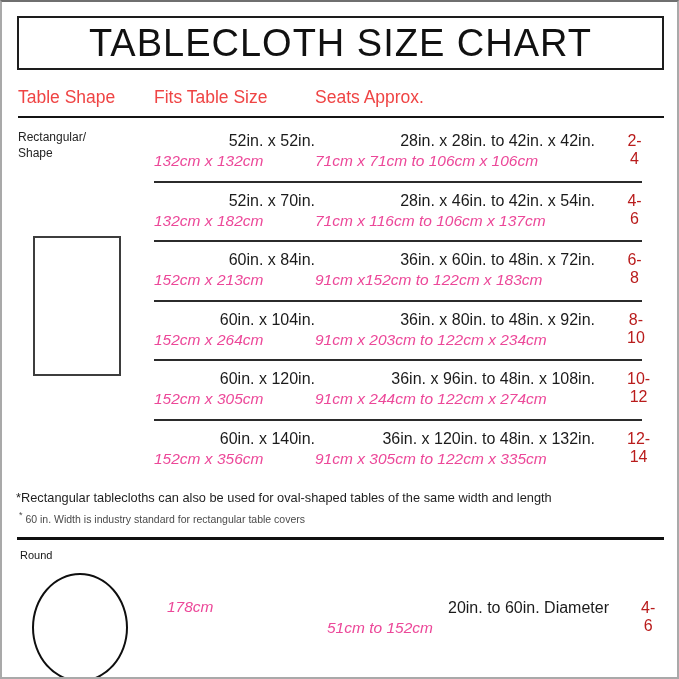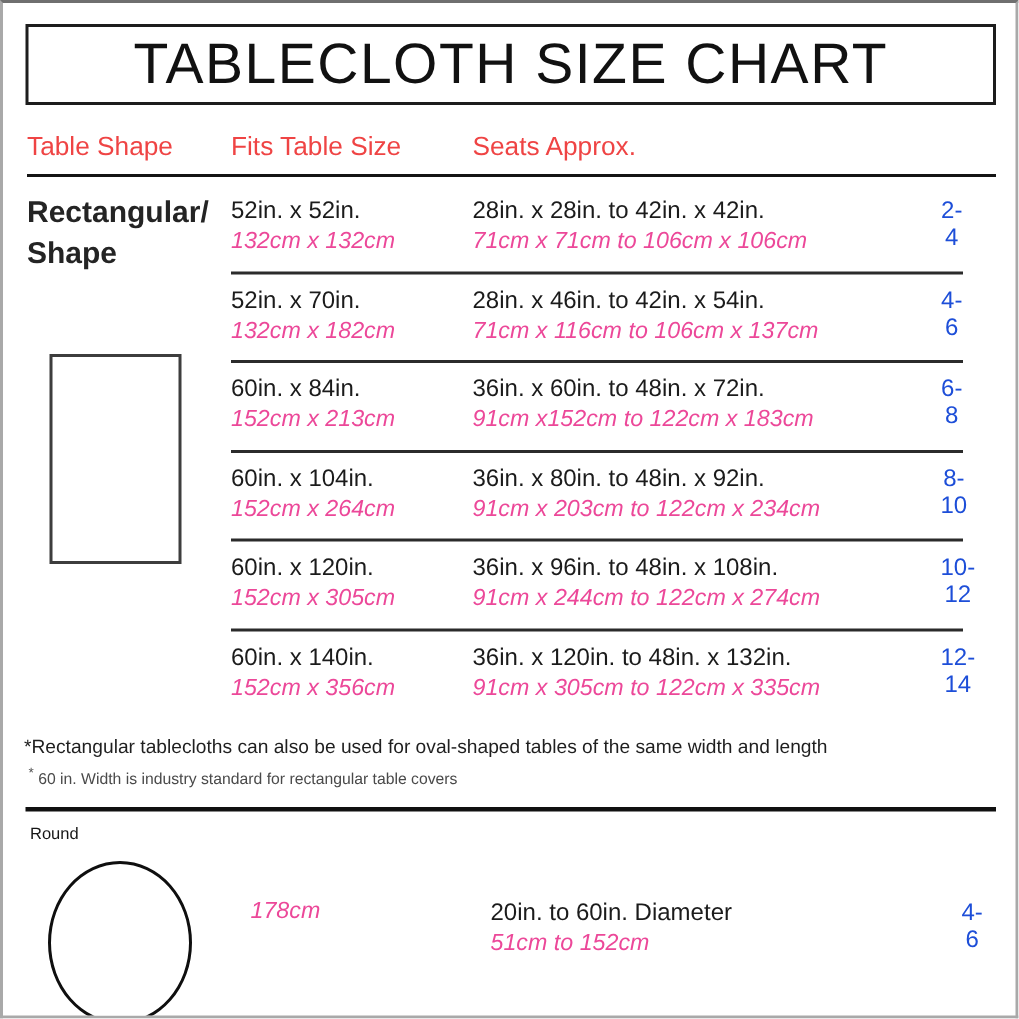--- a/index.html
+++ b/index.html
@@ -14,31 +14,31 @@
     display:flex; align-items:center; justify-content:center;
   }
   .title-text { font-size:38px; letter-spacing:1px; color:#111; white-space:nowrap; }
   .header-row {
     margin:0 13px 0 16px; padding:17px 0 8px; border-bottom:2px solid #141414;
     display:grid; grid-template-columns:136px 161px 290px 1fr;
     font-size:17.5px; color:#ef4444;
   }
   .header-row .seats-h { text-align:left; padding-right:0px; }
   .rect-section { position:relative; }
-  .shape-label { position:absolute; left:16px; top:11px; font-size:20px; line-height:1.35; color:#242424;font-weight:bold; }
+  .shape-label { position:absolute; left:16px; top:11px; font-size:12px; line-height:1.35; color:#242424; }
   .rect-shape { position:absolute; left:31px; top:118px; width:84px; height:136px; border:2px solid #3d3d3d; background:#fff; }
   .rows { margin-left:152px; width:488px; padding-top:5px; }
   .row {
     display:grid; grid-template-columns:161px 280px 1fr;
     padding:7px 0 9px; border-bottom:2px solid #2b2b2b;
   }
   .row:last-child { border-bottom:none; }
-  .in-line { font-size:16px; color:#1b1b1b; line-height:1.32; white-space:nowrap; }
+  .in-line { font-size:16px; color:#1b1b1b; line-height:1.32; white-space:nowrap;text-align:right; }
   .cm-line { font-size:15.5px; font-style:italic; color:#ec4899; line-height:1.32; white-space:nowrap; }
-  .seats-cell { font-size:16px; text-align:center; padding-top:2px; color:#1d4ed8;margin-left:32px; }
+  .seats-cell { font-size:16px; text-align:center; padding-top:2px; color:#b91c1c;margin-left:32px; }
   .fn1 { margin:12px 0 0 14px; font-size:12.8px; color:#1f1f1f; }
   .fn2 { margin:5px 0 0 17px; font-size:10.5px; color:#4a4a4a; }
   .fn2 sup { font-size:9px; }
   .section-divider { margin:12px 13px 0 15px; border-top:3px solid #101010; height:0; }
   .round-section { position:relative; height:150px; }
   .round-label { padding:9px 0 0 18px; font-size:11px; color:#161616; }
   .round-shape {
     position:absolute; left:30px; top:33px; width:92px; height:105px;
     border:2.5px solid #0f0f0f; border-radius:50%; background:#fff;
   }

